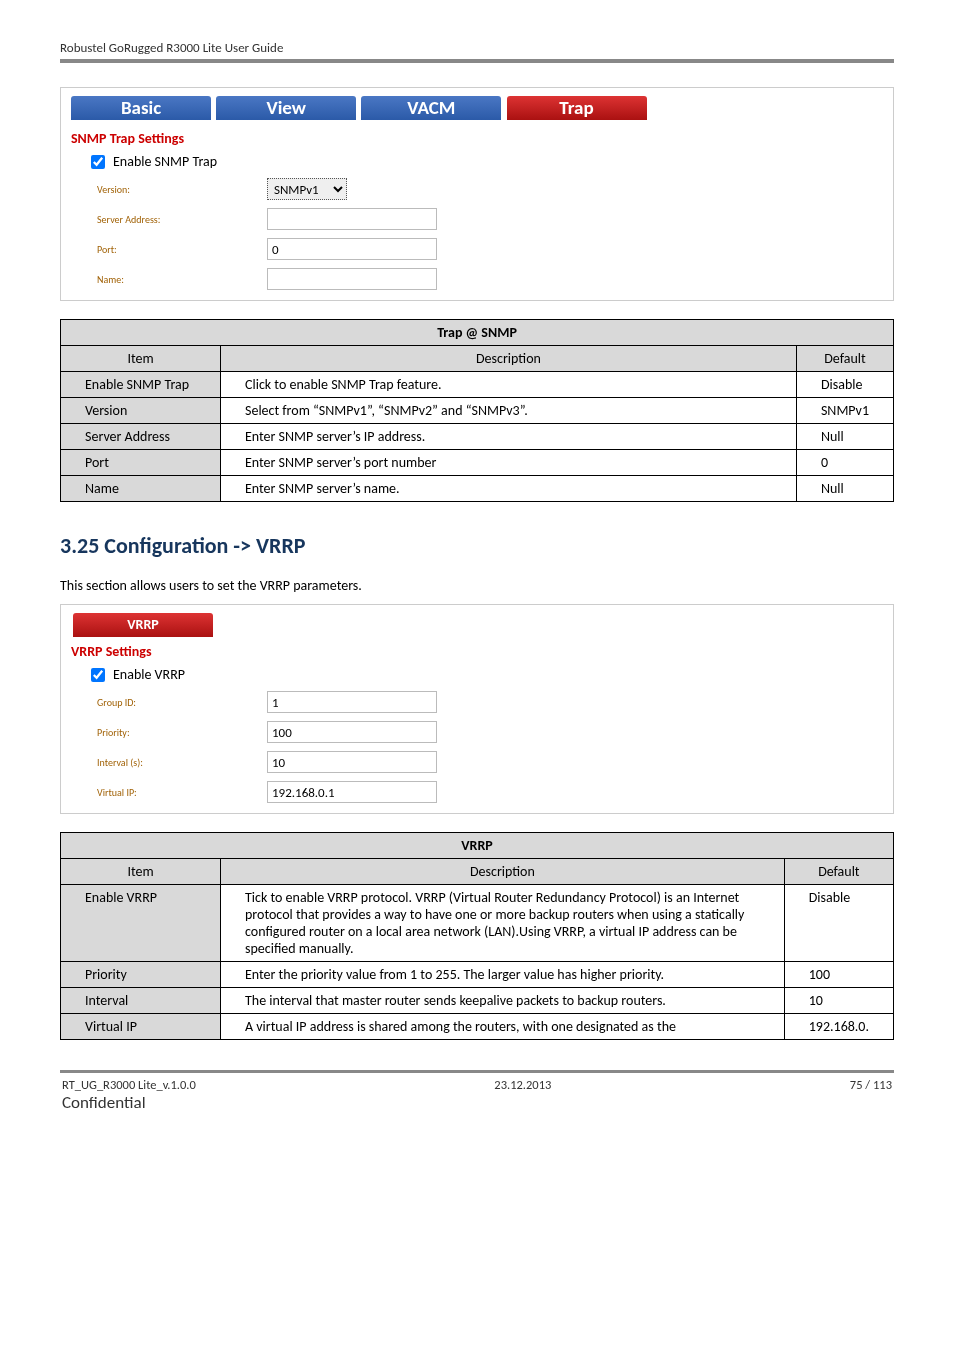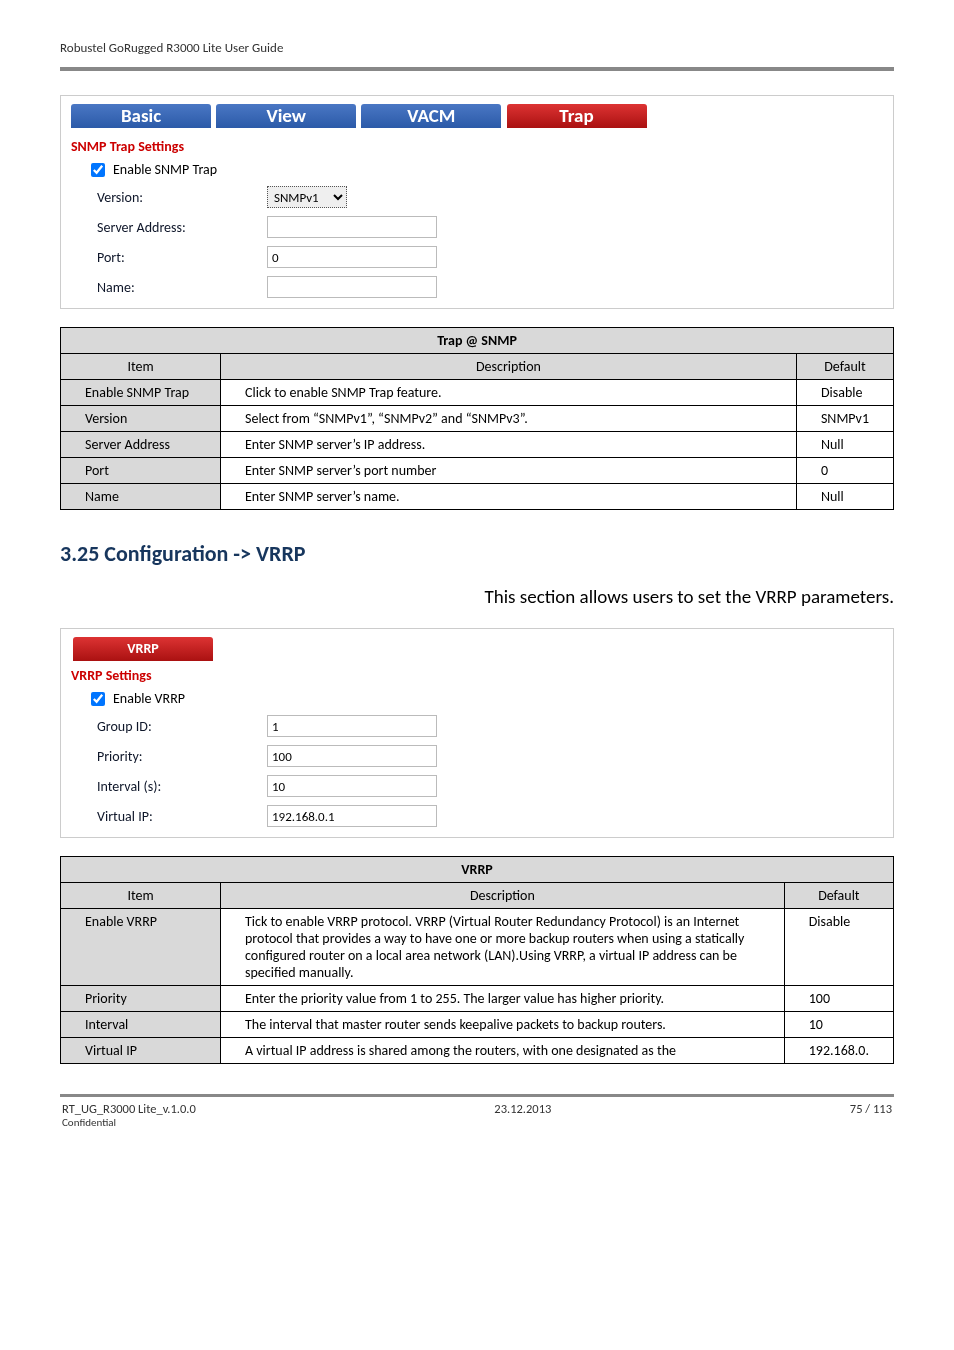--- a/index.html
+++ b/index.html
@@ -7,21 +7,21 @@
     font-family: Calibri, Arial, sans-serif;
     font-size: 14px;
     color: #000;
     background: #fff;
     width: 954px;
     padding: 40px 60px;
   }
   .hdr-line {
     font-size: 13px;
     color: #333;
-    margin-bottom: 12px;
+    margin-bottom: 4px;
   }
   .hdr-rule-thick {
     border: none;
     border-top: 4px solid #888;
     margin-bottom: 24px;
   }
   .ui-panel {
     border: 1px solid #ccc;
     margin-bottom: 18px;
     background: #fff;
@@ -51,22 +51,22 @@
     padding: 6px 10px 2px 10px;
   }
   .form-row {
     padding: 4px 10px 4px 36px;
     display: flex;
     align-items: center;
   }
   .form-row.checkbox-row { padding-left: 30px; }
   .form-label {
     width: 170px;
-    font-size: 14px;
-    color: #0f172a;
+    font-size: 10px;
+    color: #a16207;
   }
   .form-input {
     border: 1px solid #bbb;
     height: 22px;
     width: 170px;
     padding: 0 4px;
     font-size: 13px;
     font-family: inherit;
   }
   .form-select {
@@ -105,23 +105,22 @@
   }
   .data-table .first-col { background: #d9d9d9; width: 160px; }
   .data-table .last-col  { width: 90px; }
   h2.section {
     font-size: 22px;
     font-weight: bold;
     color: #17365d;
     margin: 30px 0 18px 0;
   }
   p.body-text {
-    font-size: 19px;
-    margin-bottom: 20px;
-    text-align: right;
+    font-size: 14px;
+    margin-bottom: 10px;
   }
   .tab-small {
     display: inline-block;
     width: 140px;
     height: 24px;
     line-height: 24px;
     text-align: center;
     font-weight: bold;
     color: #fff;
     border-radius: 3px 3px 0 0;
@@ -281,13 +280,13 @@
     </tr>
   </tbody>
 </table>
 
 <hr class="ftr-rule">
 <div class="ftr-row">
   <span>RT_UG_R3000 Lite_v.1.0.0</span>
   <span>23.12.2013</span>
   <span>75 / 113</span>
 </div>
-<div style="font-size:11px;color:#333;padding-left:2px;">Confidential</div>
+<div style="font-size:17px;color:#333;padding-left:2px;">Confidential</div>
 
 </body></html>

